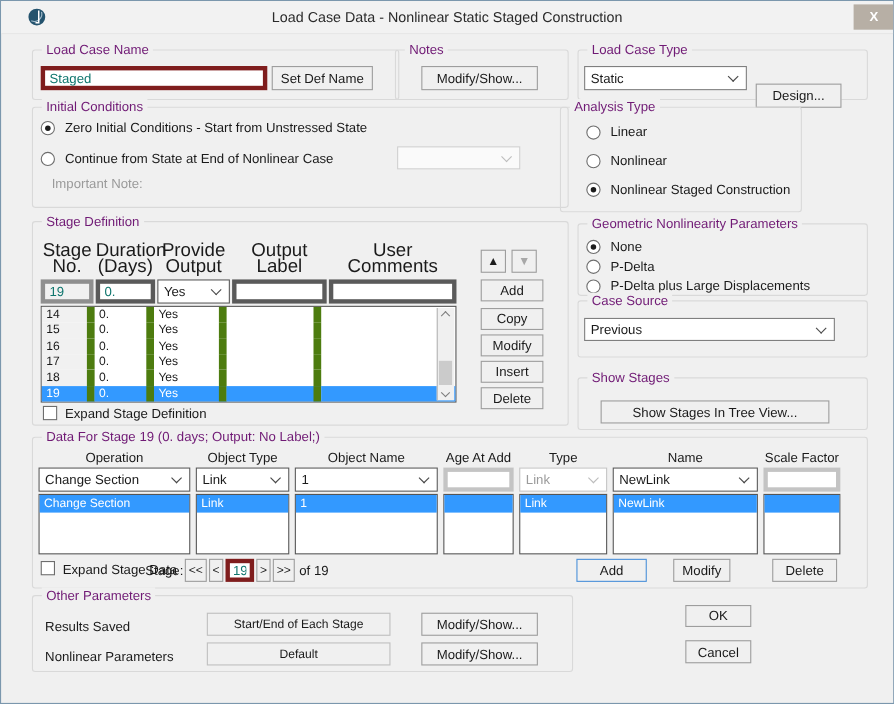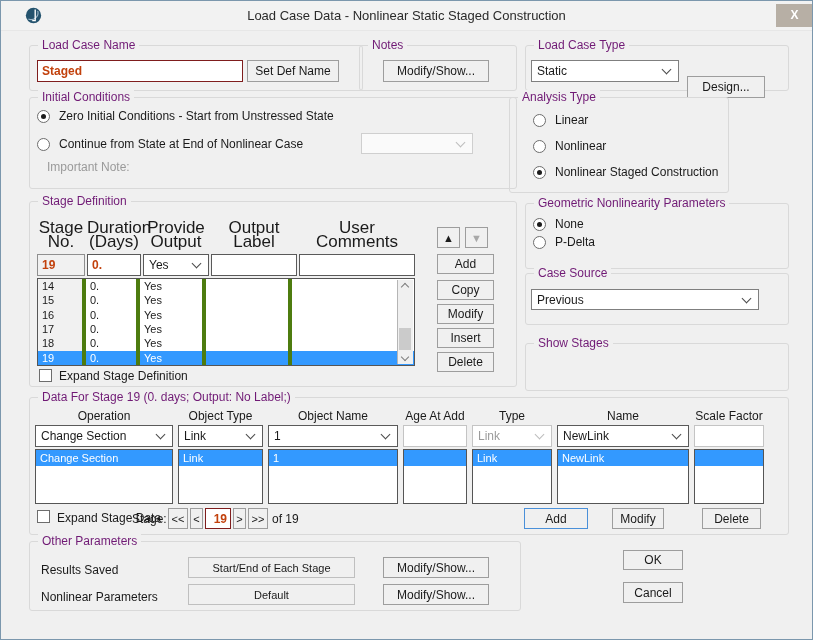--- a/index.html
+++ b/index.html
@@ -11,22 +11,22 @@
   .app-icon{position:absolute;left:24px;top:6px;width:17px;height:17px;}
   .close-btn{position:absolute;left:775px;top:3px;width:37px;height:23px;background:#b7afa5;color:#fff;
              font-size:12px;font-weight:bold;text-align:center;line-height:23px;}
   
   .grp{position:absolute;border:1px solid #d9d9d9;border-radius:3px;box-sizing:border-box;}
   .grp-label{position:absolute;top:-8px;left:8px;background:#f0f0f0;padding:0 4px;color:#701a75;font-size:12px;white-space:nowrap;}
   
   .btn{position:absolute;background:#f0f0f0;border:1px solid #9d9d9d;font-family:inherit;font-size:12px;color:#1a1a1a;
        padding:0;margin:0;display:flex;align-items:center;justify-content:center;box-sizing:border-box;cursor:default;}
   .btn.def{border:1px solid #4a90d9;}
-  .txt{position:absolute;background:#fff;border:1px solid #7f1d1d;font-family:inherit;font-size:12px;color:#c2410c;
-       padding:0 4px;margin:0;box-sizing:border-box;font-weight:bold;}
+  .txt{position:absolute;background:#fff;border:4px solid #7f1d1d;font-family:inherit;font-size:12px;color:#0f766e;
+       padding:0 4px;margin:0;box-sizing:border-box;}
   .txt.grid{border-color:#5a5a5a;}
   .txt.lite{border-color:#c4c4c4;}
   .txt.ro{background:#f1f1f1;border-color:#8f8f8f;}
   .dd{position:absolute;background:#fff;border:1px solid #7f7f7f;box-sizing:border-box;font-size:12px;}
   .dd.grid{border-color:#5a5a5a;}
   .dd .dd-val{position:absolute;left:5px;top:50%;transform:translateY(-50%);white-space:nowrap;}
   .chev{position:absolute;right:8px;top:50%;width:6px;height:6px;margin-top:-5px;
         border-right:1px solid #4a4a4a;border-bottom:1px solid #4a4a4a;transform:rotate(45deg);}
   .dd.dis{border-color:#c4c4c4;color:#9b9b9b;}
   .dd.dis .chev{border-color:#bdbdbd;}
@@ -35,21 +35,21 @@
   .lbl.gray{color:#9a9a9a;}
   .opt{position:absolute;display:flex;align-items:center;font-size:12px;white-space:nowrap;}
   .radio{width:13px;height:13px;border:1px solid #6d6d6d;border-radius:50%;background:#fff;display:inline-block;
          position:relative;margin-right:9px;flex:none;box-sizing:border-box;}
   .radio.checked::after{content:"";position:absolute;left:3px;top:3px;width:5px;height:5px;border-radius:50%;background:#1c1c1c;}
   .check{position:absolute;width:13px;height:13px;border:1px solid #6d6d6d;background:#fff;box-sizing:border-box;}
   
   .shead{position:absolute;top:220px;font-size:17px;text-align:center;line-height:14px;}
   .slist{position:absolute;left:36px;top:277px;width:378px;height:88px;background:#fff;border:1px solid #555;box-sizing:border-box;}
   .srow{display:flex;height:14.33px;font-size:11px;}
-  .sc{display:flex;align-items:center;padding-left:4px;border-right:4px solid #4d7c0f;box-sizing:border-box;flex:none;}
+  .sc{display:flex;align-items:center;padding-left:4px;border-right:7px solid #4d7c0f;box-sizing:border-box;flex:none;}
   .c1{width:48px;background:#f1f1f1;}
   .c2{width:54px;}.c3{width:66px;}.c4{width:86px;}
   .c5{flex:1;border-right:none;}
   .srow.sel .sc{background:#3399ff;color:#fff;}
   .sbar{position:absolute;top:1px;right:1px;width:15px;height:84px;background:#f0f0f0;border-left:1px solid #b5b5b5;}
   .sb-up{position:absolute;left:4px;top:4px;width:5px;height:5px;border-left:1px solid #7d7d7d;border-top:1px solid #7d7d7d;transform:rotate(45deg);}
   .sb-dn{position:absolute;left:4px;bottom:4px;width:5px;height:5px;border-left:1px solid #7d7d7d;border-top:1px solid #7d7d7d;transform:rotate(225deg);}
   .sb-thumb{position:absolute;left:1px;top:48px;width:12px;height:22px;background:#cbcbcb;}
   .arrbtn{font-size:11px;}
   .arrbtn.up{color:#1c1c1c;}
@@ -230,32 +230,37 @@
     <span class="grp-label">Geometric Nonlinearity Parameters</span>
   </div>
   <div class="opt" style="left:532px;top:216px">
     <span class="radio checked"></span>
     <span>None</span>
   </div>
   <div class="opt" style="left:532px;top:234px">
     <span class="radio"></span>
     <span>P-Delta</span>
   </div>
+  <div class="opt" style="left:532px;top:252px">
+    <span class="radio"></span>
+    <span>P-Delta plus Large Displacements</span>
+  </div>
 
   <div class="grp" style="left:524px;top:272px;width:264px;height:52px">
     <span class="grp-label">Case Source</span>
   </div>
   <div class="dd" style="left:530px;top:288px;width:228px;height:21px">
     <span class="dd-val">Previous</span>
     <span class="chev"></span>
   </div>
 
   <div class="grp" style="left:524px;top:342px;width:264px;height:48px">
     <span class="grp-label">Show Stages</span>
   </div>
+  <button class="btn" style="left:545px;top:363px;width:208px;height:21px">Show Stages In Tree View...</button>
 
   <div class="grp" style="left:28px;top:396px;width:760px;height:138px">
     <span class="grp-label">Data For Stage 19  (0. days;  Output: No Label;)</span>
   </div>
   <div class="dhead" style="left:34px;width:138px">Operation</div>
   <div class="dhead" style="left:177px;width:85px">Object Type</div>
   <div class="dhead" style="left:267px;width:130px">Object Name</div>
   <div class="dhead" style="left:402px;width:64px">Age At Add</div>
   <div class="dhead" style="left:471px;width:80px">Type</div>
   <div class="dhead" style="left:556px;width:132px">Name</div>

